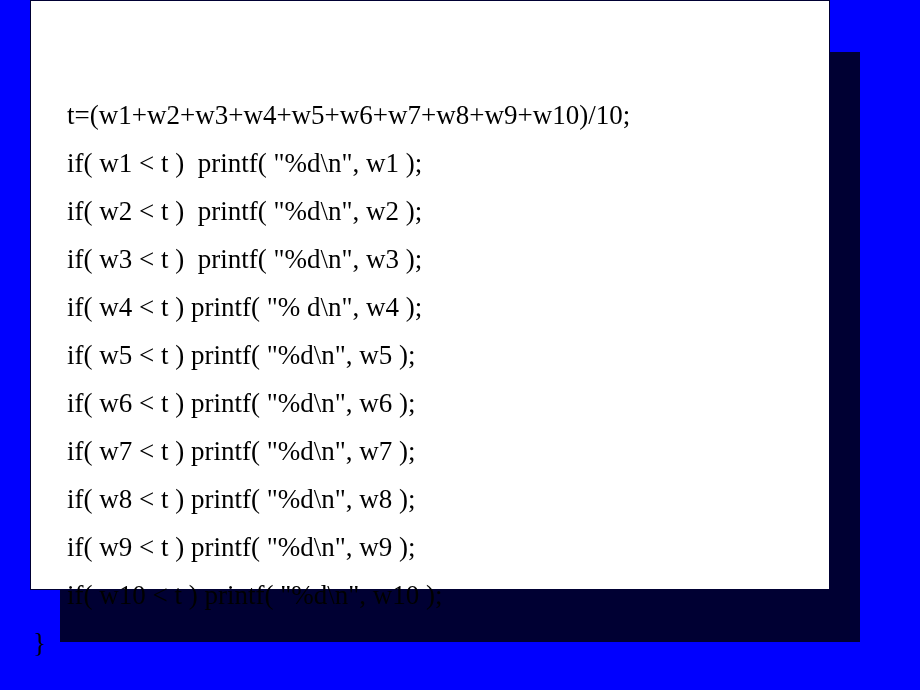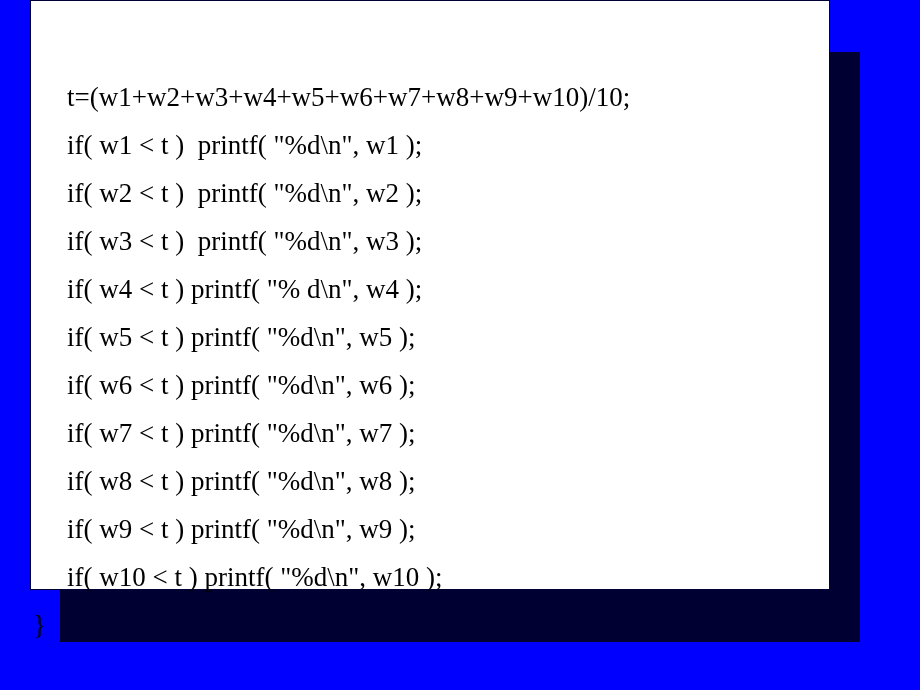--- a/index.html
+++ b/index.html
@@ -24,21 +24,21 @@
     width: 800px;
     height: 590px;
   }
   .panel {
     position: absolute;
     background: #ffffff;
     left: 30px;
     top: 0px;
     width: 800px;
     height: 590px;
-    padding: 24px 28px 24px 36px;
+    padding: 42px 28px 24px 36px;
     box-sizing: border-box;
     border: 1px solid #000033;
   }
   .code {
     font-size: 27px;
     line-height: 48px;
     white-space: pre;
     color: #000;
   }
   .brace {

